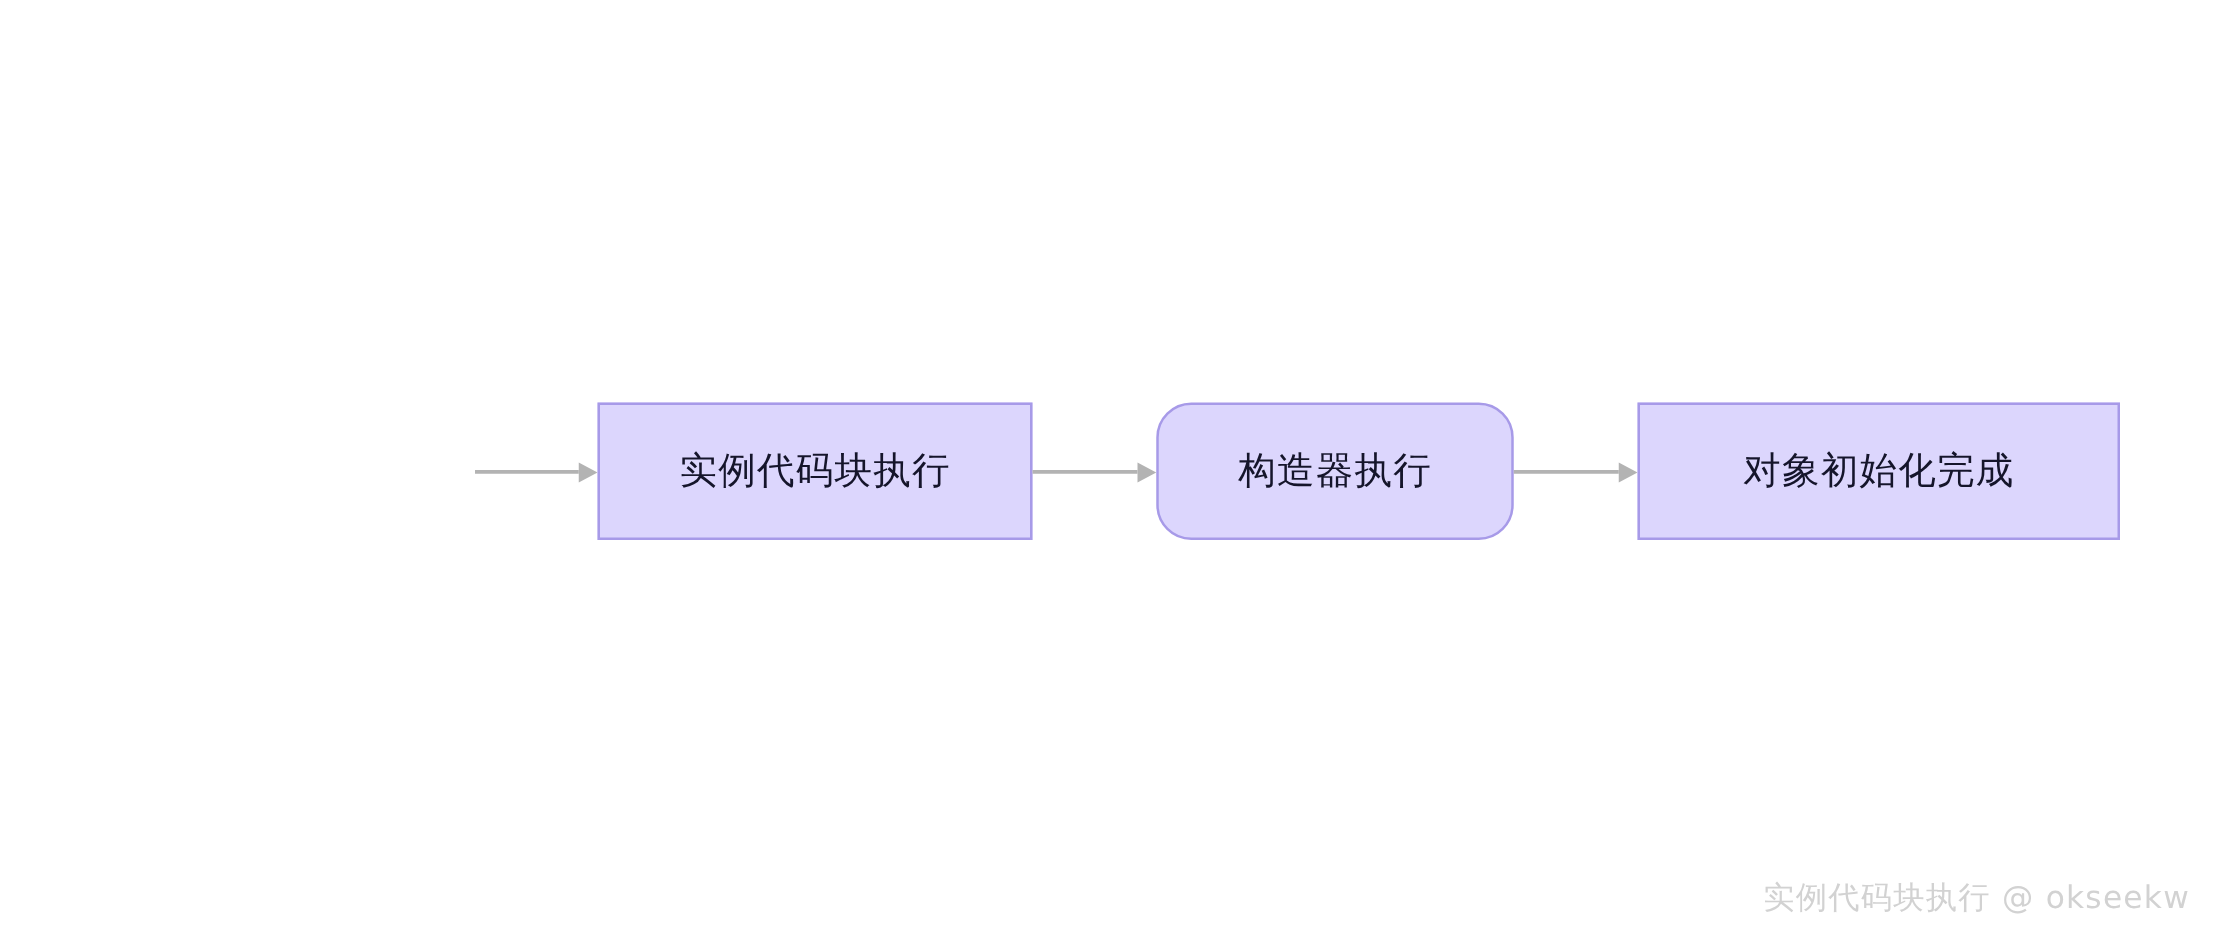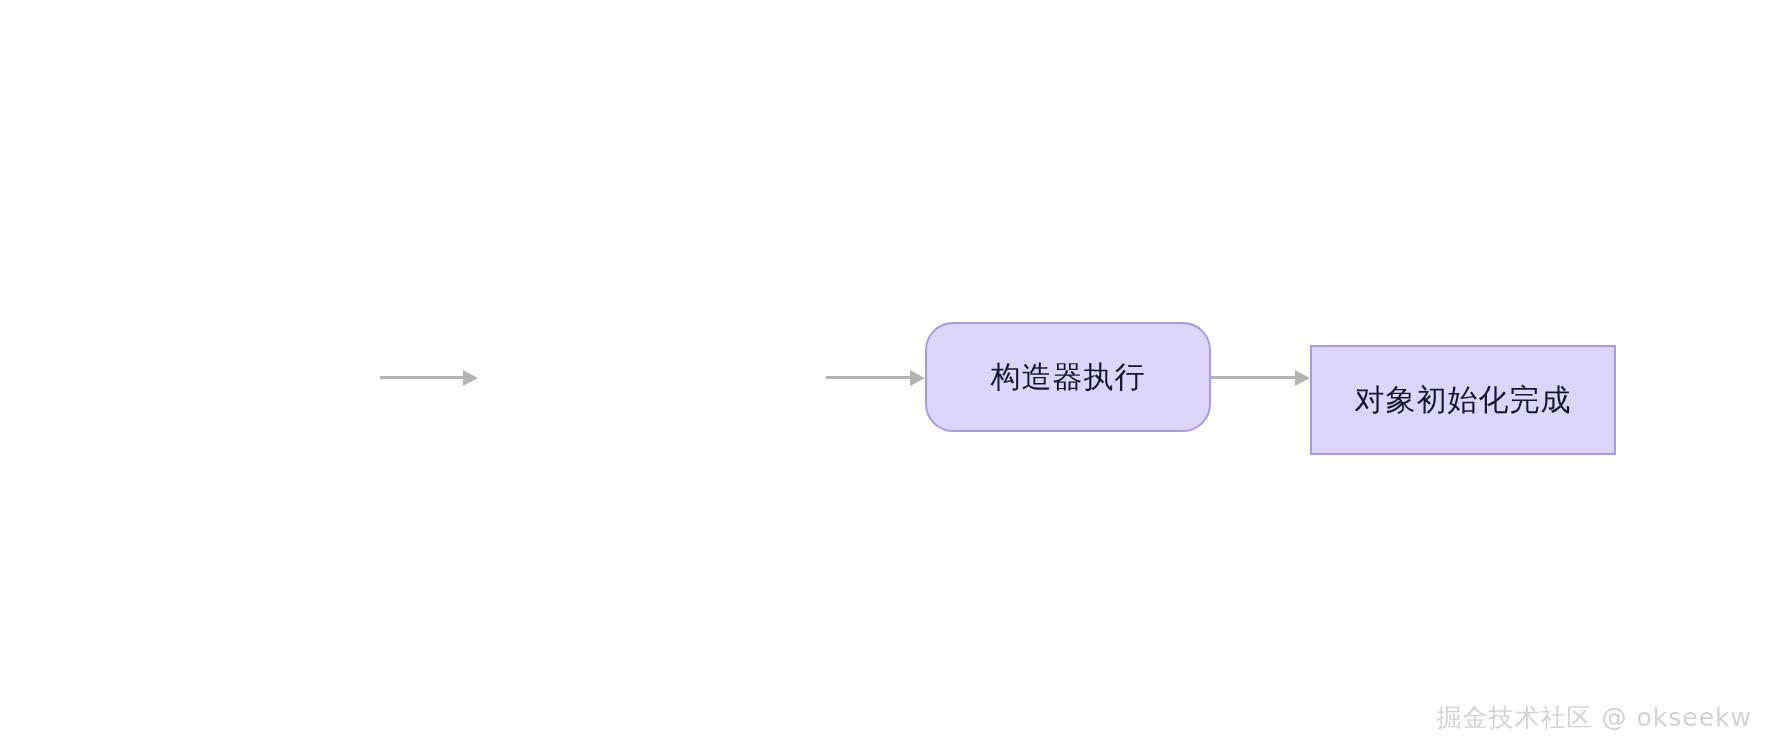--- a/index.html
+++ b/index.html
@@ -40,21 +40,21 @@
     line-height: 1;
     color: #15152b;
     letter-spacing: 1px;
     white-space: nowrap;
     font-family: "DejaVu Sans", "Liberation Sans", sans-serif;
   }
 
   #node-0 { left: 126px;  width: 254px; }
   #node-1 { left: 478px;  width: 348px; }
   #node-2 { left: 925px;  width: 286px; border-radius: 28px; }
-  #node-3 { left: 1310px; width: 306px; margin-top: 23px; }
+  #node-3 { left: 1310px; width: 386px; }
 
   .connector {
     position: absolute;
     top: 370px;
     height: 16px;
   }
   .connector .conn-line {
     position: absolute;
     left: 0;
     top: 6px;
@@ -99,34 +99,37 @@
 <body>
 
 <div id="canvas">
 
 
   <div class="connector" id="conn-0">
     <div class="conn-line"></div>
     <div class="conn-head"></div>
   </div>
 
+  <div class="flow-node" id="node-1">
+    <span class="node-label">实例代码块执行</span>
+  </div>
 
   <div class="connector" id="conn-1">
     <div class="conn-line"></div>
     <div class="conn-head"></div>
   </div>
 
   <div class="flow-node" id="node-2">
     <span class="node-label">构造器执行</span>
   </div>
 
   <div class="connector" id="conn-2">
     <div class="conn-line"></div>
     <div class="conn-head"></div>
   </div>
 
   <div class="flow-node" id="node-3">
     <span class="node-label">对象初始化完成</span>
   </div>
 
-  <div id="watermark">掘金技术社区 @ okseekw</div>
+  <div id="watermark">实例代码块执行 @ okseekw</div>
 
 </div>
 
 </body></html>

